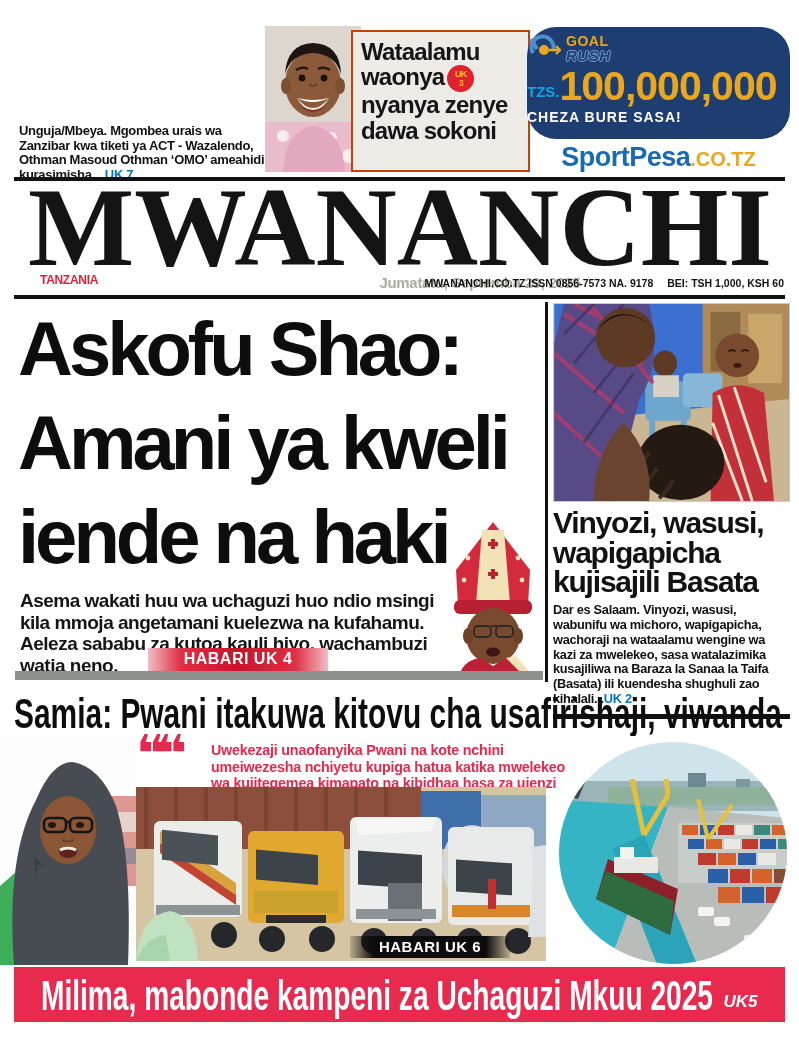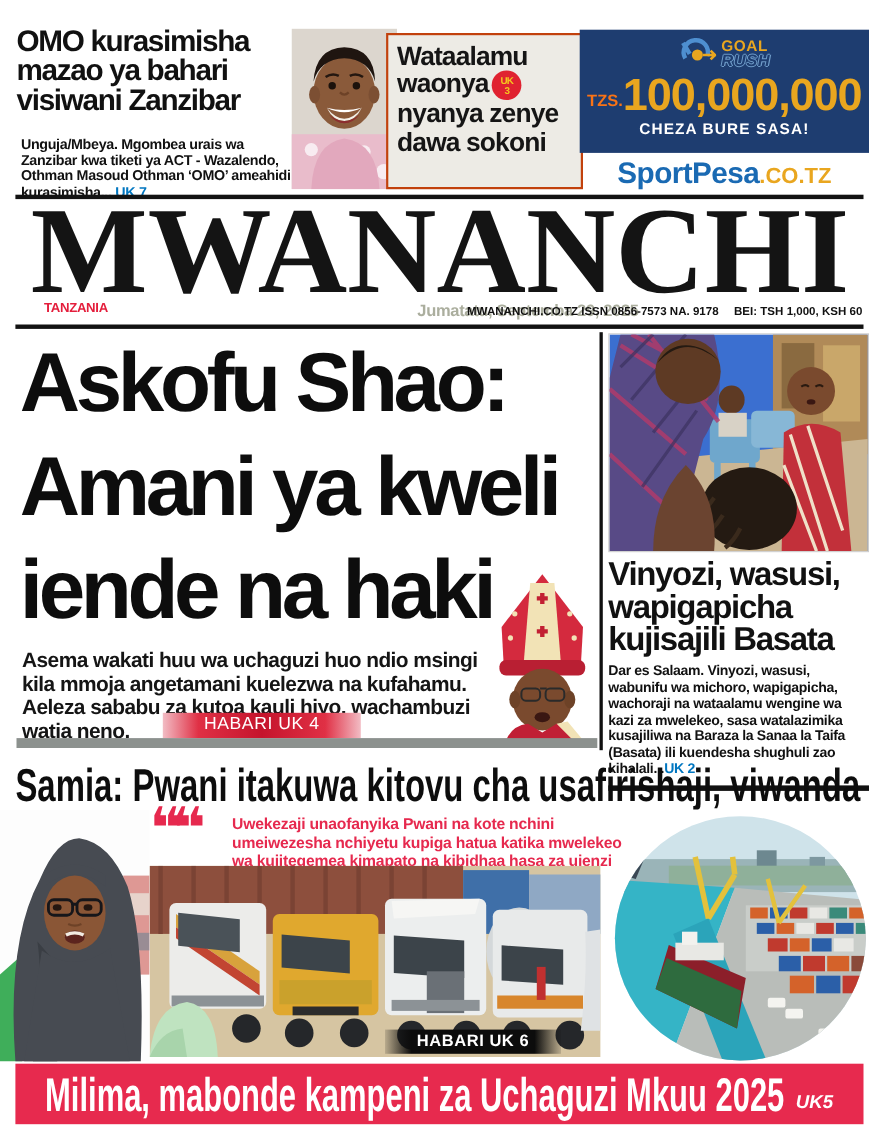--- a/index.html
+++ b/index.html
@@ -12,27 +12,27 @@
   .omo-headline { width:252px; font-size:27px; font-weight:800; letter-spacing:-1.2px; line-height:1.0; color:#111; }
   .omo-teaser { position:absolute; left:4px; top:100px; width:252px; font-size:13px; font-weight:700; line-height:1.12; color:#111; letter-spacing:-0.3px; }
   .pageref-blue { color:#0076c0; }
   .omo-photo { position:absolute; left:250px; top:2px; width:96px; height:146px; }
 
   .tomato-box { position:absolute; left:351px; top:30px; width:179px; height:142px; background:#edebe5; border:2px solid #c2410c; padding:7px 6px 0 8px; }
   .tomato-headline { font-size:24px; font-weight:800; letter-spacing:-0.8px; line-height:1.05; color:#151515; }
   .uk3-badge { display:inline-flex; flex-direction:column; align-items:center; justify-content:center; width:27px; height:27px; border-radius:50%; background:#e02230; color:#f5c61e; font-size:9px; font-weight:900; line-height:0.95; vertical-align:middle; margin-left:3px; }
 
   .sportpesa { position:absolute; left:527px; top:27px; width:263px; height:148px; }
-  .sp-blue { position:relative; width:263px; height:112px; background:#1e3d70; display:flex; flex-direction:column; align-items:center; }
+  .sp-blue { position:relative; width:263px; height:112px; background:#1e3d70; display:flex; flex-direction:column; align-items:flex-start;border-radius:29px; }
   .sp-logo-row { display:flex; align-items:center; gap:5px; margin-top:5px; height:34px; }
   .sp-goal { color:#e9a61f; font-size:14px; font-weight:900; letter-spacing:0.5px; line-height:0.95; }
   .sp-rush { color:#1e3d70; font-size:15px; font-weight:900; font-style:italic; letter-spacing:0.5px; line-height:0.95;
              text-shadow:-1px 0 #6f9cc9, 1px 0 #6f9cc9, 0 -1px #6f9cc9, 0 1px #6f9cc9; }
   .sp-amount-row { display:flex; align-items:flex-end; }
-  .sp-tzs { color:#f97316; font-size:15px; font-weight:800; margin-bottom:7px; }
+  .sp-tzs { color:#0ea5e9; font-size:15px; font-weight:800; margin-bottom:7px; }
   .sp-amount { color:#e9a61f; font-size:41px; font-weight:800; letter-spacing:-1px; line-height:1.0; }
   .sp-tagline { color:#fff; font-size:14px; font-weight:800; letter-spacing:1px; margin-top:2px; }
   .sp-brand-row { display:flex; justify-content:center; align-items:baseline; margin-top:3px; }
   .sp-brand { color:#1a6ab3; font-size:27px; font-weight:800; letter-spacing:-0.5px; }
   .sp-brand-suffix { color:#e9a61f; font-size:20px; font-weight:800; }
 
   .rule { position:absolute; left:14px; width:771px; height:4px; background:#121212; }
   .rule-top { top:177px; }
   .rule-mid { top:295px; }
 
@@ -41,21 +41,21 @@
   .dateline-left { position:absolute; left:40px; top:273px; font-size:12px; font-weight:900; color:#e41e3c; letter-spacing:-0.3px; }
   .dateline-date { position:absolute; left:300px; top:274px; width:360px; text-align:center; font-size:15px; font-weight:800; color:#abae9e; letter-spacing:-0.3px; }
   .dateline-right { position:absolute; right:15px; top:277px; font-size:10.5px; font-weight:800; color:#111; display:flex; gap:14px; }
 
   
   .col-divider { position:absolute; left:545px; top:302px; width:3px; height:380px; background:#111; }
   .lead-headline { position:absolute; left:18px; top:302px; width:530px; font-size:76px; font-weight:800; letter-spacing:-4px; line-height:94px; color:#0d0d0d; }
   .lead-standfirst { position:absolute; left:20px; top:590px; width:428px; font-size:19px; font-weight:800; letter-spacing:-0.5px; line-height:1.14; color:#151515; }
   .habari4-badge { position:absolute; left:148px; top:648px; width:180px; text-align:center; padding:2px 0 3px;
     background:linear-gradient(90deg,#f2bcc4 0%,#e03045 18%,#c5142c 50%,#e03045 82%,#f2bcc4 100%);
-    color:#fff; font-size:16px; font-weight:400; letter-spacing:0.5px; }
+    color:#fff; font-size:16px; font-weight:700; letter-spacing:0.5px; }
   .bishop { position:absolute; left:438px; top:518px; width:110px; height:162px; z-index:2; }
   .lead-graybar { position:absolute; left:15px; top:671px; width:528px; height:9px; background:#8c918e; z-index:3; }
 
   
   .right-col { position:absolute; left:553px; top:303px; width:237px; }
   .right-photo { width:237px; height:199px; border:1px solid #ccc; display:block; }
   .right-headline { margin-top:6px; font-size:30px; font-weight:800; letter-spacing:-1.2px; line-height:0.99; color:#111; }
   .right-teaser { margin-top:6px; font-size:12.8px; font-weight:700; letter-spacing:-0.3px; line-height:1.16; color:#111; }
   .right-rule { margin-top:7px; width:237px; height:5px; background:#111; }
 
@@ -74,21 +74,20 @@
   
   .bottom-banner { position:absolute; left:14px; top:967px; width:771px; height:55px; background:#e72a4e; display:flex; align-items:center; justify-content:center; }
   .banner-ref { color:#fff; font-size:17px; font-weight:900; font-style:italic; margin:14px 0 0 6px; }
 </style>
 </head>
 <body>
 
 <div id="page">
 
   <div class="omo-story">
-    <div class="omo-headline">OMO kurasimisha mazao ya bahari visiwani Zanzibar</div>
     <div class="omo-teaser"><span>Unguja/Mbeya. Mgombea urais wa Zanzibar kwa tiketi ya ACT - Wazalendo, Othman Masoud Othman ‘OMO’ ameahidi kurasimisha... </span><span class="pageref-blue">UK 7</span></div>
     <svg class="omo-photo" viewBox="0 0 96 146">
       <rect width="96" height="146" fill="#dcd6ce"></rect>
       <rect x="0" y="96" width="96" height="50" fill="#e9bccb"></rect>
       <circle cx="18" cy="110" r="6" fill="#f8ecf1"></circle>
         <circle cx="40" cy="124" r="7" fill="#f8ecf1"></circle>
       <circle cx="66" cy="112" r="6" fill="#f8ecf1"></circle>
         <circle cx="84" cy="130" r="7" fill="#f8ecf1"></circle>
       <circle cx="28" cy="138" r="6" fill="#c791a8"></circle>
         <circle cx="58" cy="136" r="5" fill="#c791a8"></circle>

